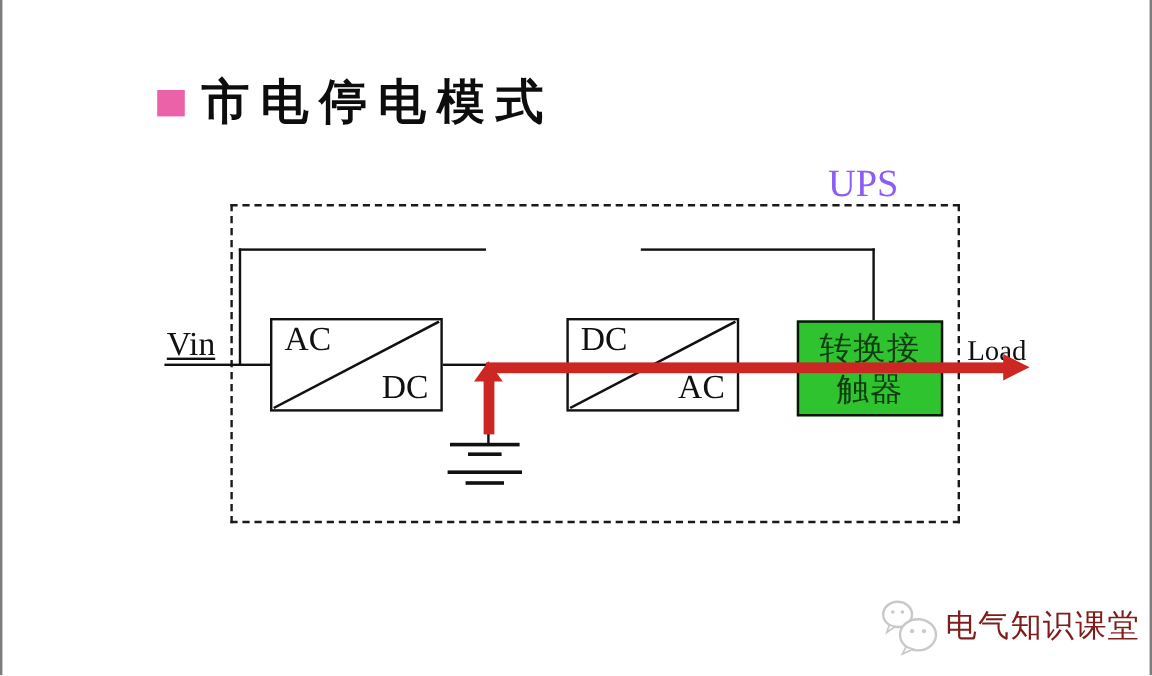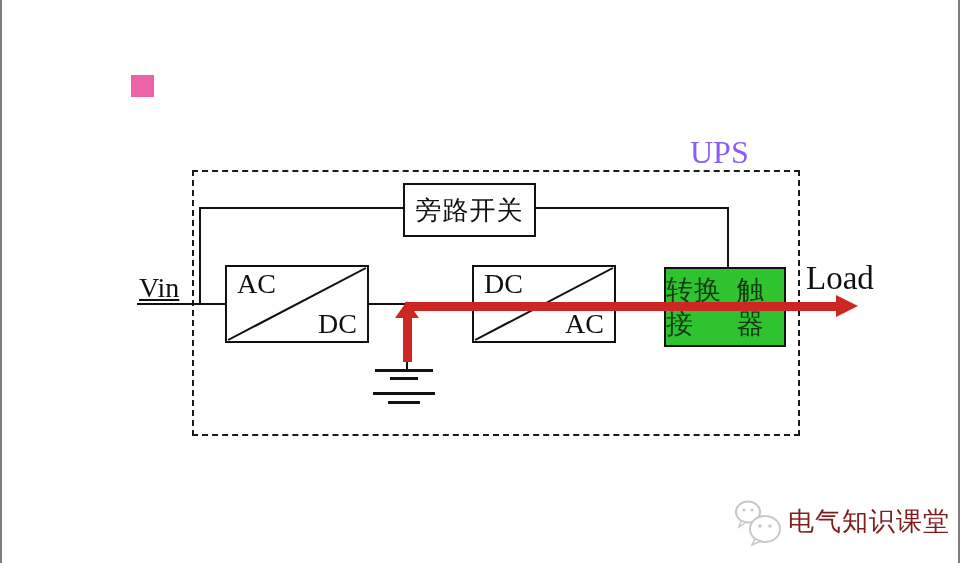--- a/index.html
+++ b/index.html
@@ -34,25 +34,25 @@
 
   .conv-box{width:144px;height:78px;}
   .conv-box .corner{position:absolute;font-size:28px;line-height:30px;}
   .conv-box .tl{left:10px;top:2px;}
   .conv-box .br{right:10px;bottom:2px;}
   .conv-box svg{position:absolute;left:0;top:0;width:100%;height:100%;}
   .rectifier{left:225px;top:265px;}
   .inverter{left:472px;top:265px;}
 
   .contactor{left:664px;top:267px;width:122px;height:80px;background:#2fc32f;
-    display:flex;flex-direction:row;align-items:center;justify-content:center;
+    display:flex;flex-direction:column;align-items:center;justify-content:center;
     color:#113b11;font-size:27px;line-height:34px;letter-spacing:1px;}
 
   .vin-label{position:absolute;left:139px;top:272px;font-size:28px;text-decoration:underline;}
-  .load-label{position:absolute;left:806px;top:260px;font-size:33px;}
+  .load-label{position:absolute;left:806px;top:280px;font-size:24px;}
 
   
   .bat{position:absolute;background:#111;}
 
   
   .flow{position:absolute;background:#cd2724;}
   .flow-shaft-v{left:403px;top:316px;width:9px;height:46px;}
   .flow-shaft-h{left:405px;top:302px;width:432px;height:9px;}
   .flow-head-up{position:absolute;left:395px;top:301px;width:0;height:0;
     border-left:12px solid transparent;border-right:12px solid transparent;
@@ -69,36 +69,34 @@
 </style>
 </head>
 <body>
 
 <div class="stage">
 
   <div class="edge-bar left"></div>
   <div class="edge-bar right"></div>
 
   <div class="title-bullet"></div>
+  <h1 class="page-title">市电停电模式</h1>
 
   <div class="ups-boundary"></div>
   <div class="ups-label">UPS</div>
 
   <div class="wire" style="left:199px;top:207px;width:206px;height:2px;"></div>
   <div class="wire" style="left:199px;top:207px;width:2px;height:98px;"></div>
   <div class="wire" style="left:534px;top:207px;width:195px;height:2px;"></div>
   <div class="wire" style="left:727px;top:207px;width:2px;height:60px;"></div>
   <div class="wire" style="left:137px;top:303px;width:88px;height:2px;"></div>
   <div class="wire" style="left:352px;top:303px;width:120px;height:2px;"></div>
   <div class="wire" style="left:600px;top:303px;width:64px;height:2px;"></div>
   <div class="wire" style="left:786px;top:303px;width:54px;height:2px;"></div>
 
-  <div class="dbox bypass-box">
-    <span>旁路开关</span>
-  </div>
 
   <div class="dbox conv-box rectifier">
     <svg viewBox="0 0 124 74" preserveAspectRatio="none">
       <line x1="1" y1="73" x2="123" y2="1" stroke="#111" stroke-width="2"></line>
     </svg>
     <span class="corner tl">AC</span>
     <span class="corner br">DC</span>
   </div>
 
   <div class="dbox conv-box inverter">

